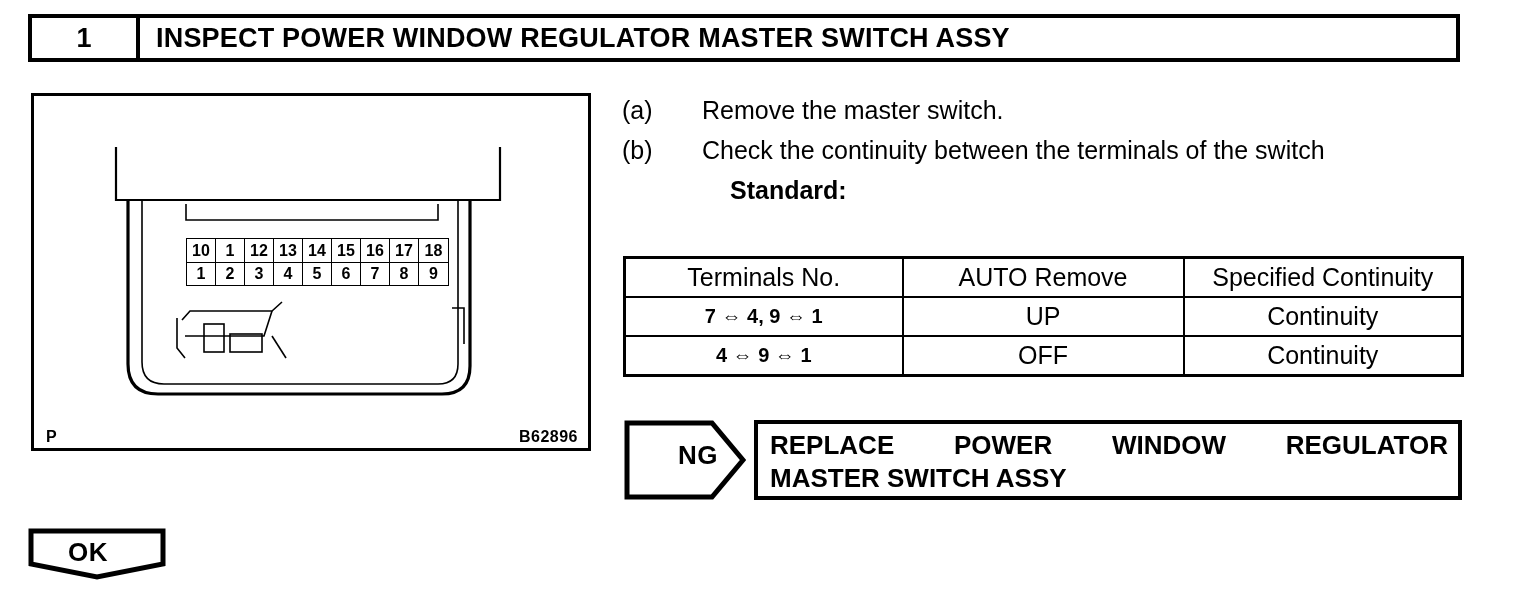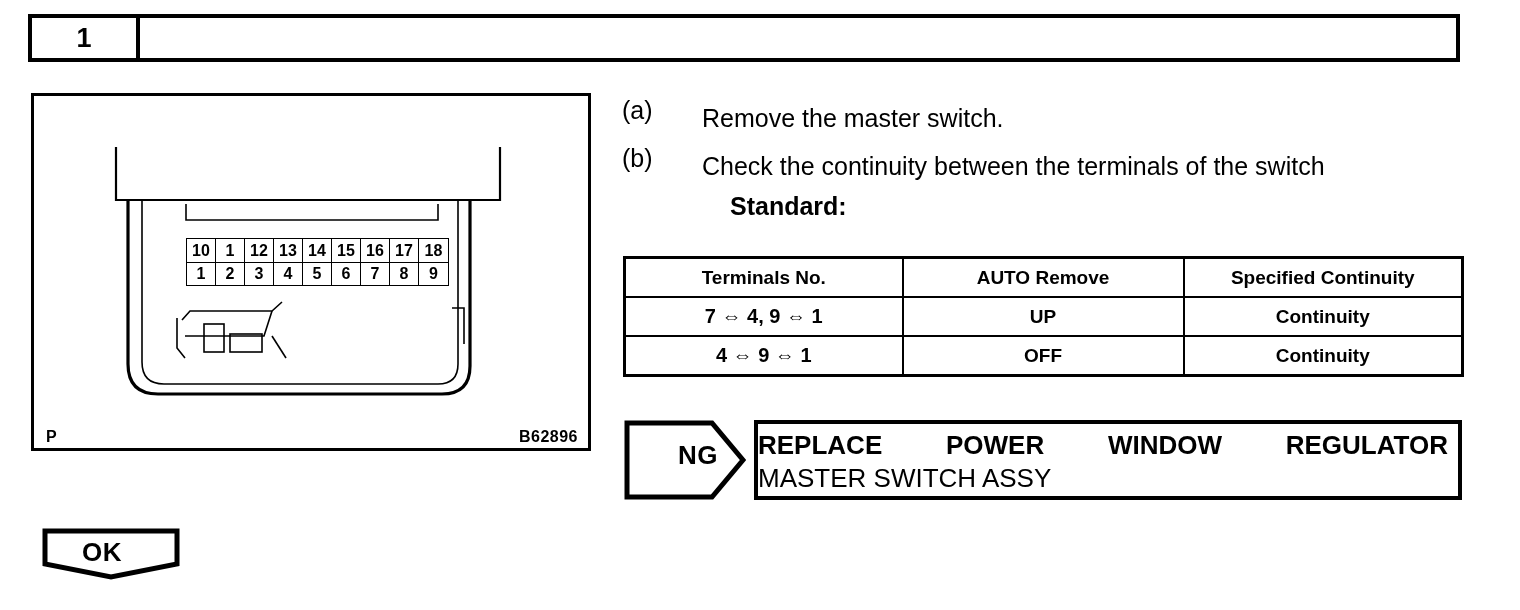--- a/index.html
+++ b/index.html
@@ -132,21 +132,20 @@
     align-items: flex-start;
     font-size: 25px;
     line-height: 40px;
   }
   .instr-marker {
     width: 80px;
     flex: 0 0 80px;
   }
   .instr-text {
     flex: 1;
-    margin-top: 8px;
   }
   #standard-label {
     font-size: 25px;
     font-weight: bold;
     line-height: 40px;
     margin-left: 108px;
   }
 
   
   #standard-table {
@@ -156,22 +155,22 @@
     width: 838px;
     border-collapse: collapse;
     border: 3px solid #000;
     background: #fff;
     table-layout: fixed;
   }
   #standard-table th,
   #standard-table td {
     border: 2px solid #000;
     text-align: center;
-    font-size: 19px;
-    font-weight: bold;
+    font-size: 25px;
+    font-weight: normal;
     height: 37px;
     padding: 0;
   }
   #standard-table td.terminals-cell {
     font-weight: bold;
     font-size: 20px;
   }
   #standard-table col.col-terminals { width: 278px; }
   #standard-table col.col-auto      { width: 281px; }
   #standard-table col.col-cond      { width: 279px; }
@@ -201,59 +200,60 @@
     margin-left: 32px;
   }
   #ng-action-box {
     position: absolute;
     left: 130px;
     top: 0;
     width: 708px;
     height: 80px;
     border: 4px solid #000;
     box-sizing: border-box;
-    padding: 5px 10px 0 0;
+    padding: 5px 10px 0 12px;
   }
   #ng-action-line1 {
     font-size: 26px;
     font-weight: bold;
     line-height: 33px;
     display: flex;
     justify-content: space-between;
     white-space: nowrap;
   }
   #ng-action-line2 {
     font-size: 26px;
-    font-weight: normal;
+    font-weight: bold;
     line-height: 33px;
     white-space: nowrap;
   }
 
   
   #ok-block {
     position: absolute;
-    left: 42px;
+    left: 28px;
     top: 528px;
     width: 110px;
     height: 52px;
   }
   #ok-label {
     position: absolute;
     left: 40px;
     top: 9px;
     font-size: 26px;
     font-weight: bold;
     letter-spacing: 0.5px;
   }
 </style>
 </head>
 <body>
 
 <div id="step-header">
   <div id="step-number-cell">1</div>
+  <div id="step-title-cell">INSPECT POWER WINDOW REGULATOR MASTER SWITCH ASSY</div>
 </div>
 
 <div id="figure-panel">
   <div id="figure-inner">
     <svg id="figure-svg" width="554" height="352" viewBox="0 0 554 352">
       <g fill="none" stroke="#000" stroke-width="2.2" stroke-linejoin="miter" stroke-linecap="butt">
 
         <path d="M82 51 L82 104 L466 104 L466 51"></path>
 
         <path d="M94 104 L94 268 Q94 298 124 298 L408 298 Q436 298 436 270 L436 104" stroke-width="3.2"></path>

